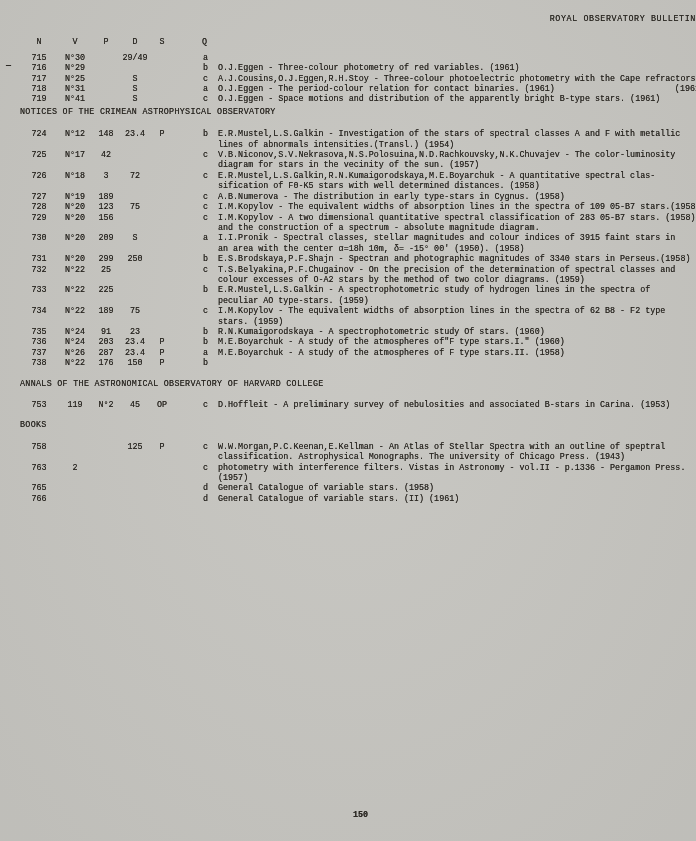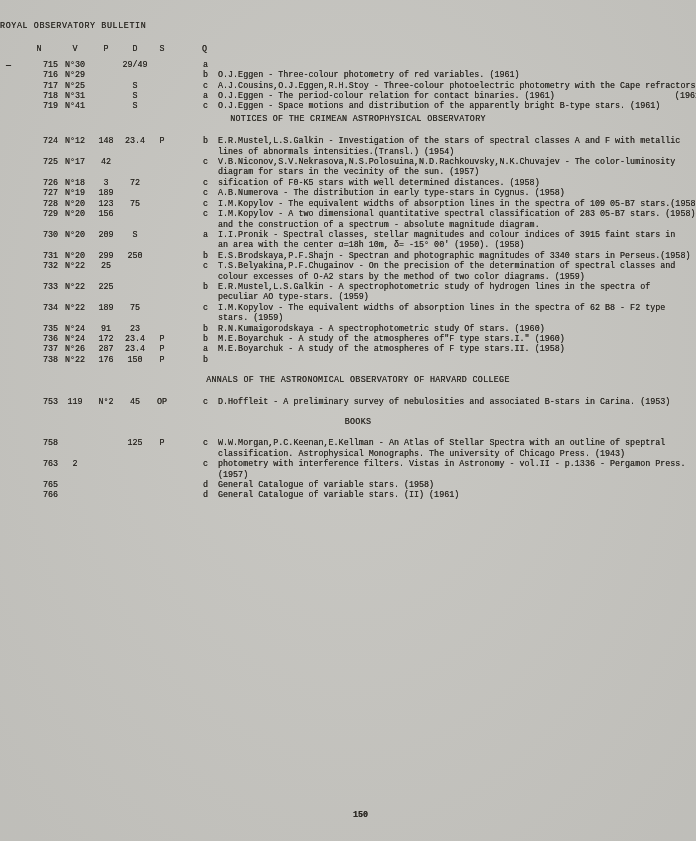--- a/index.html
+++ b/index.html
@@ -12,42 +12,41 @@
       radial-gradient(ellipse at 50% 40%, rgba(255,255,255,0.05), rgba(0,0,0,0.035) 95%),
       #c6c5c0;
     font-family:"Liberation Mono","DejaVu Sans Mono",monospace;
     font-size:8.4px;
     line-height:10.4px;
     color:#2b2823;
     text-shadow:0 0 0.6px rgba(32,29,24,0.75);
     overflow:hidden;
   }
   .title{
-    padding-top:21px;
-    text-align:left;
+    padding-top:14px;
+    text-align:right;
     letter-spacing:0.6px;
   }
   .content{padding-left:20px;}
   .colheader{display:flex;margin-top:13px;margin-bottom:5px;}
   .cell{flex:0 0 auto;}
-  .cN{width:38px;text-align:right;}
+  .cN{width:38px;text-align:center;}
   .cV{width:34px;text-align:center;}
   .cP{width:28px;text-align:center;}
   .cD{width:30px;text-align:center;}
   .cS{width:24px;text-align:center;}
   .cQ{width:40px;text-align:right;padding-right:6px;box-sizing:border-box;}
   .cText{flex:1 1 auto;padding-left:4px;overflow:hidden;}
   .colheader .cN{text-align:center;}
   .colheader .cP{text-align:center;}
   .colheader .cQ{text-align:left;padding-right:0;padding-left:28px;}
   .row{display:flex;position:relative;}
   .line{white-space:pre;overflow:hidden;}
   .frag{position:absolute;top:0;right:-4px;white-space:pre;}
   .section-heading{
-    text-align:center;
     margin:2px 0 12px 0;
     letter-spacing:0.3px;
   }
   .section-heading.spaced{margin-top:10px;margin-bottom:11px;}
   .left-dash{
     position:absolute;left:6px;top:61px;
     font-weight:bold;letter-spacing:-1px;
   }
   .page-number{
     position:absolute;left:353px;top:810px;
@@ -154,20 +153,21 @@
           </div>
         </div>
         <div class="row">
           <div class="cell cN">726</div>
           <div class="cell cV">N°18</div>
           <div class="cell cP">3</div>
           <div class="cell cD">72</div>
           <div class="cell cS"></div>
           <div class="cell cQ">c</div>
           <div class="cell cText">
+            <div class="line">E.R.Mustel,L.S.Galkin,R.N.Kumaigorodskaya,M.E.Boyarchuk - A quantitative spectral clas-</div>
             <div class="line">sification of F0-K5 stars with well determined distances. (1958)</div>
           </div>
         </div>
         <div class="row">
           <div class="cell cN">727</div>
           <div class="cell cV">N°19</div>
           <div class="cell cP">189</div>
           <div class="cell cD"></div>
           <div class="cell cS"></div>
           <div class="cell cQ">c</div>
@@ -264,21 +264,21 @@
           <div class="cell cD">23</div>
           <div class="cell cS"></div>
           <div class="cell cQ">b</div>
           <div class="cell cText">
             <div class="line">R.N.Kumaigorodskaya - A spectrophotometric study Of stars. (1960)</div>
           </div>
         </div>
         <div class="row">
           <div class="cell cN">736</div>
           <div class="cell cV">N°24</div>
-          <div class="cell cP">172</div>
+          <div class="cell cP">203</div>
           <div class="cell cD">23.4</div>
           <div class="cell cS">P</div>
           <div class="cell cQ">b</div>
           <div class="cell cText">
             <div class="line">M.E.Boyarchuk - A study of the atmospheres of"F type stars.I." (1960)</div>
           </div>
         </div>
         <div class="row">
           <div class="cell cN">737</div>
           <div class="cell cV">N°26</div>

